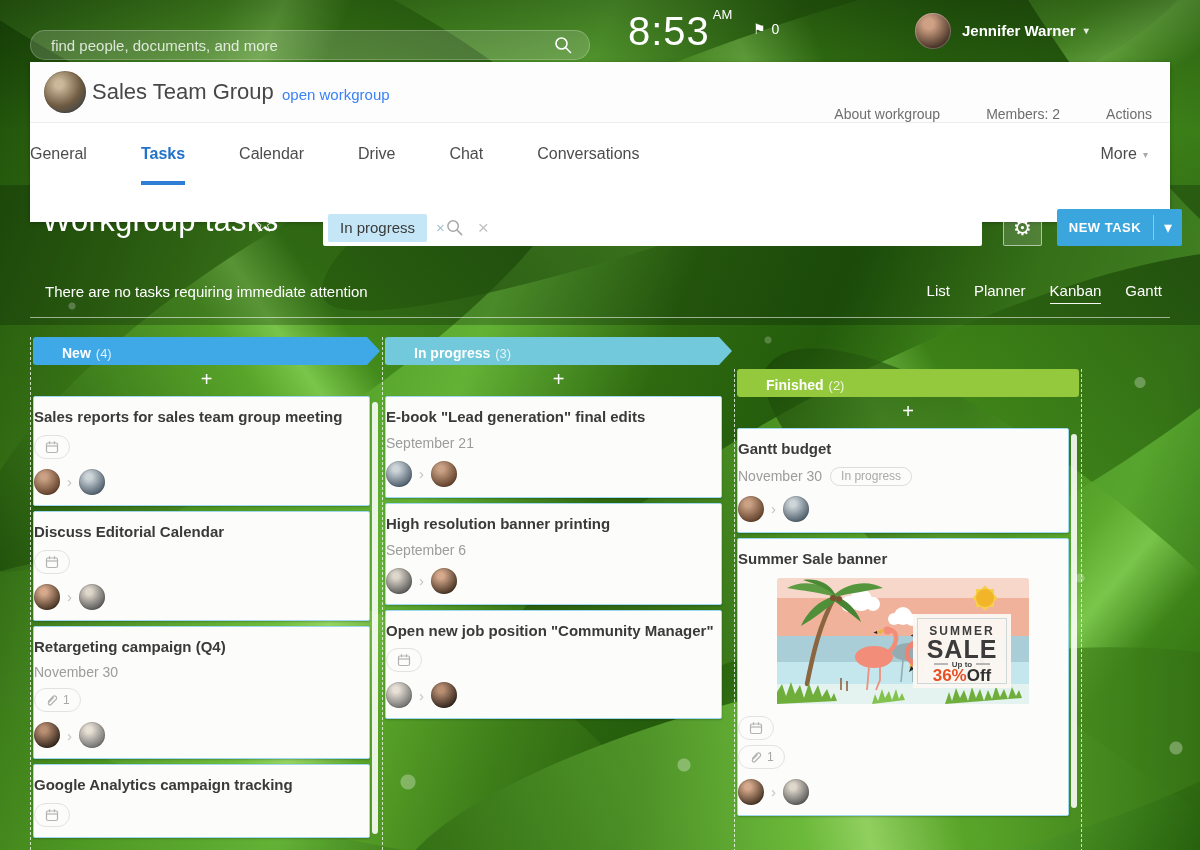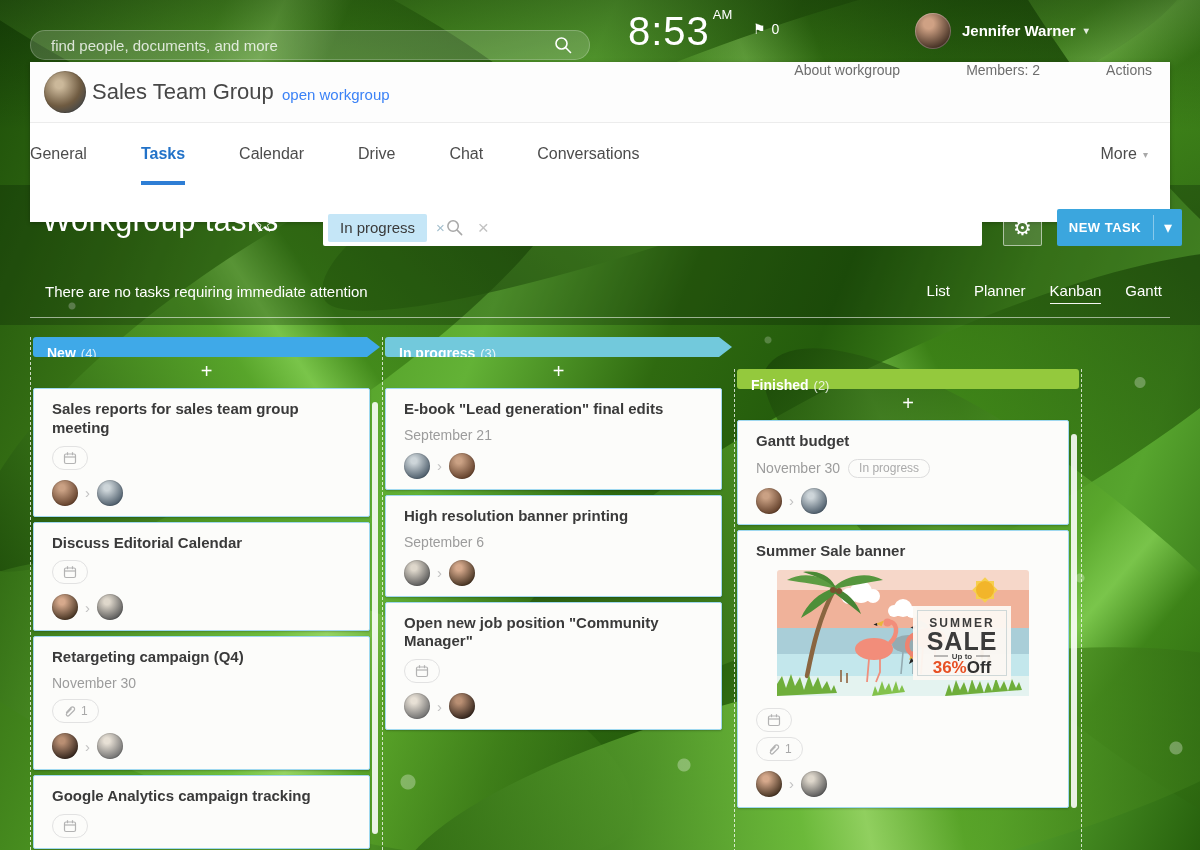--- a/index.html
+++ b/index.html
@@ -63,21 +63,21 @@
   .caret { font-size:10px; opacity:.85; }
 
   
   .white-head { position:absolute; left:30px; right:30px; top:62px; height:160px; background:#fff;
     box-shadow:0 1px 4px rgba(0,0,0,.28); }
   .group-row { position:relative; height:61px; border-bottom:1px solid #ececec; background:#fdfdfd; }
   .grp-avatar { position:absolute; left:14px; top:9px; width:42px; height:42px; border-radius:50%;
     background:radial-gradient(circle at 36% 32%, #cbb89a 10%, #6f5b41 55%, #36404a 90%); box-shadow:inset 0 0 0 1px rgba(0,0,0,.12); }
   .grp-title { position:absolute; left:62px; top:17px; font-size:22px; color:#474747; }
   .grp-sub { position:absolute; left:252px; top:24px; font-size:15px; color:#3b82f6; }
-  .grp-links { position:absolute; right:18px; top:0; height:100%; display:flex; align-items:flex-start; gap:66px; font-size:14px; color:#6e6e6e; }
+  .grp-links { position:absolute; right:18px; top:0; height:100%; display:flex; align-items:flex-end; gap:46px; font-size:14px; color:#6e6e6e; }
   .grp-links span { cursor:pointer; }
   .tab-row { position:relative; height:62px; display:flex; align-items:stretch; gap:54px; background:#fff; }
   .tab { display:flex; align-items:center; font-size:16px; color:#4c4c4c; border-bottom:4px solid transparent; padding-top:3px; cursor:pointer; }
   .tab.active { color:#2272c8; border-bottom-color:#2e7ed5; font-weight:bold; }
   .tab-more { position:absolute; right:22px; top:0; height:100%; display:flex; align-items:center; gap:6px; font-size:16px; color:#4c4c4c; cursor:pointer; }
   .tab-more .caret { color:#9a9a9a; }
 
   
   .page-title { position:absolute; left:42px; top:203px; color:#fff; font-size:31px; font-weight:300; letter-spacing:.3px; }
   .title-star { position:absolute; left:253px; top:209px; color:rgba(255,255,255,.92); font-size:25px; cursor:pointer; }
@@ -99,28 +99,28 @@
   
   .alert-msg { position:absolute; left:45px; top:283px; color:#fff; font-size:15px; }
   .views { position:absolute; right:38px; top:282px; display:flex; gap:24px; color:#fff; font-size:15px; }
   .views span { cursor:pointer; padding-bottom:4px; }
   .views span.active { border-bottom:1px solid rgba(255,255,255,.95); }
   .hr-line { position:absolute; left:30px; right:30px; top:317px; height:1px; background:rgba(255,255,255,.55); }
 
   
   .kcol { position:absolute; top:337px; height:513px; border-left:1px dashed rgba(255,255,255,.75); }
   .kcol.last { border-right:1px dashed rgba(255,255,255,.75);margin-top:32px; }
-  .khead { height:20px; margin:0 2px; color:#fff; font-size:14px; line-height:32px; padding-left:14px; border-radius:3px; }
+  .khead { height:28px; margin:0 2px; color:#fff; font-size:14px; line-height:32px; padding-left:29px; border-radius:3px; }
   .khead.arrow { border-radius:3px 0 0 3px; clip-path:polygon(0 0, calc(100% - 13px) 0, 100% 50%, calc(100% - 13px) 100%, 0 100%); }
   .khead b { font-weight:bold; }
   .khead .cnt { font-weight:normal; color:rgba(255,255,255,.82); margin-left:5px; font-size:13px; }
   .kadd { height:30px; text-align:center; color:#fff; font-size:20px; line-height:28px; cursor:pointer; }
   .kcards { margin:1px 12px 0 2px; display:flex; flex-direction:column; gap:5px; }
   .kcard { background:#fcfcfa; border:1px solid #9fd8ef; border-radius:2px; box-shadow:0 1px 2px rgba(0,0,0,.22);
-    padding:11px 18px 10px; cursor:pointer; }
+    padding:11px 0 10px; cursor:pointer; }
   .kc-title { font-size:15px; font-weight:bold; color:#3a3a3a; line-height:1.25; }
   .kc-date { margin-top:8px; font-size:14px; color:#9c9c9c; display:flex; align-items:center; gap:8px; }
   .kbadge { border:1px solid #ddd; border-radius:12px; padding:1px 10px 2px; font-size:12px; color:#aaa; }
   .kpills { margin-top:8px; display:flex; flex-direction:column; align-items:flex-start; gap:5px; }
   .kpill { border:1px solid #e2e2e2; border-radius:13px; padding:4px 10px; display:flex; align-items:center; gap:5px;
     color:#a8a8a8; font-size:12px; line-height:1; }
   .kavs { margin-top:10px; display:flex; align-items:center; gap:7px; }
   .avatar { width:26px; height:26px; border-radius:50%; box-shadow:inset 0 0 0 1px rgba(0,0,0,.10); cursor:pointer; }
   .av-chev { color:#c2c2c2; font-size:15px; }
   .kbanner { margin:9px auto 2px; width:252px; }

